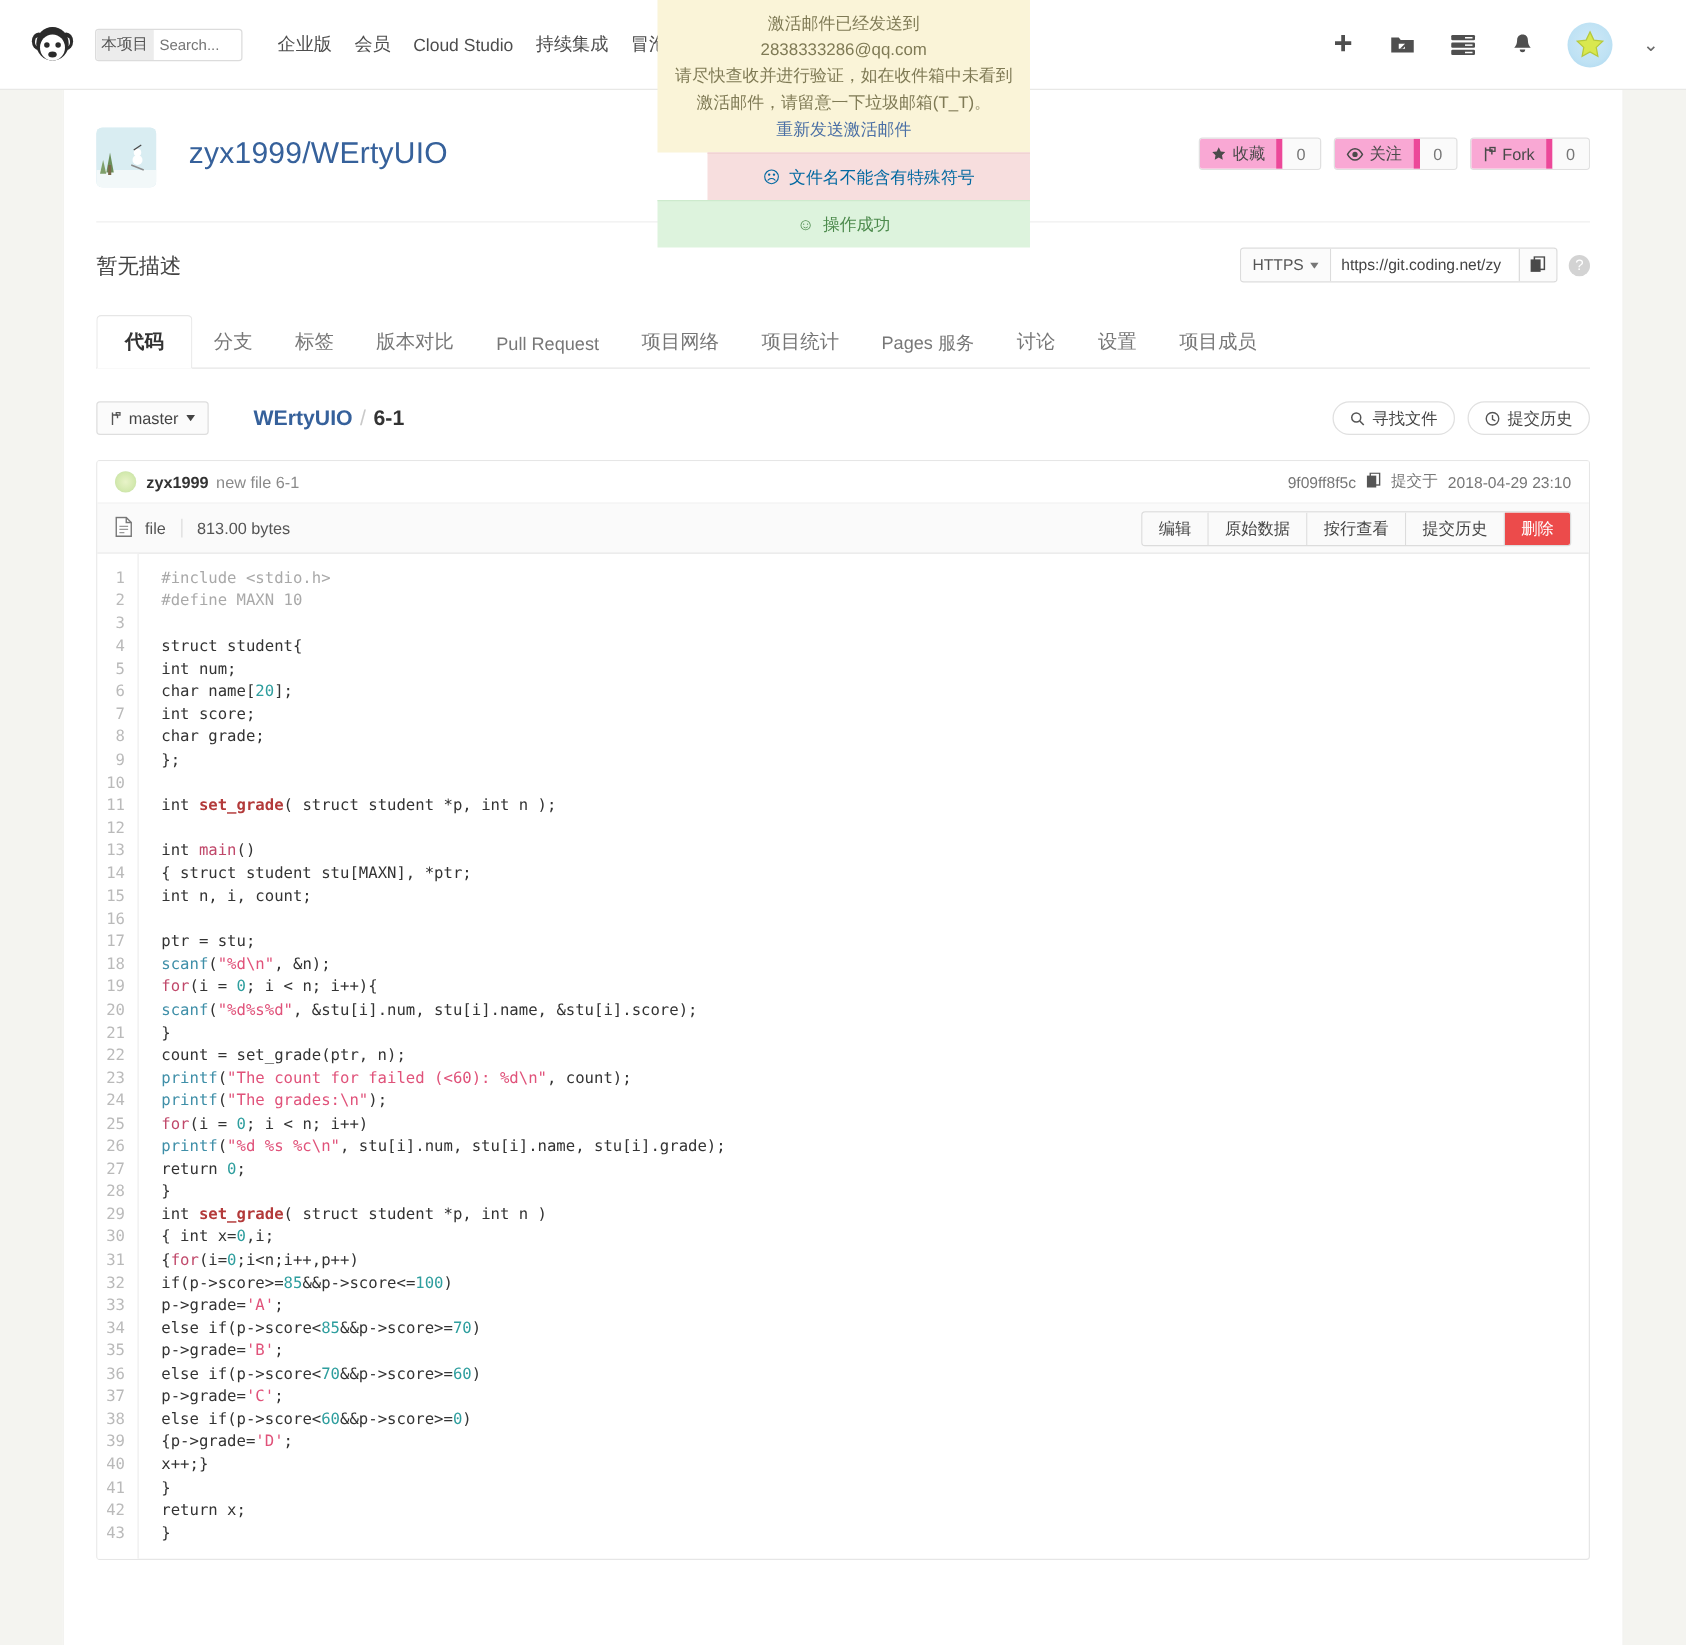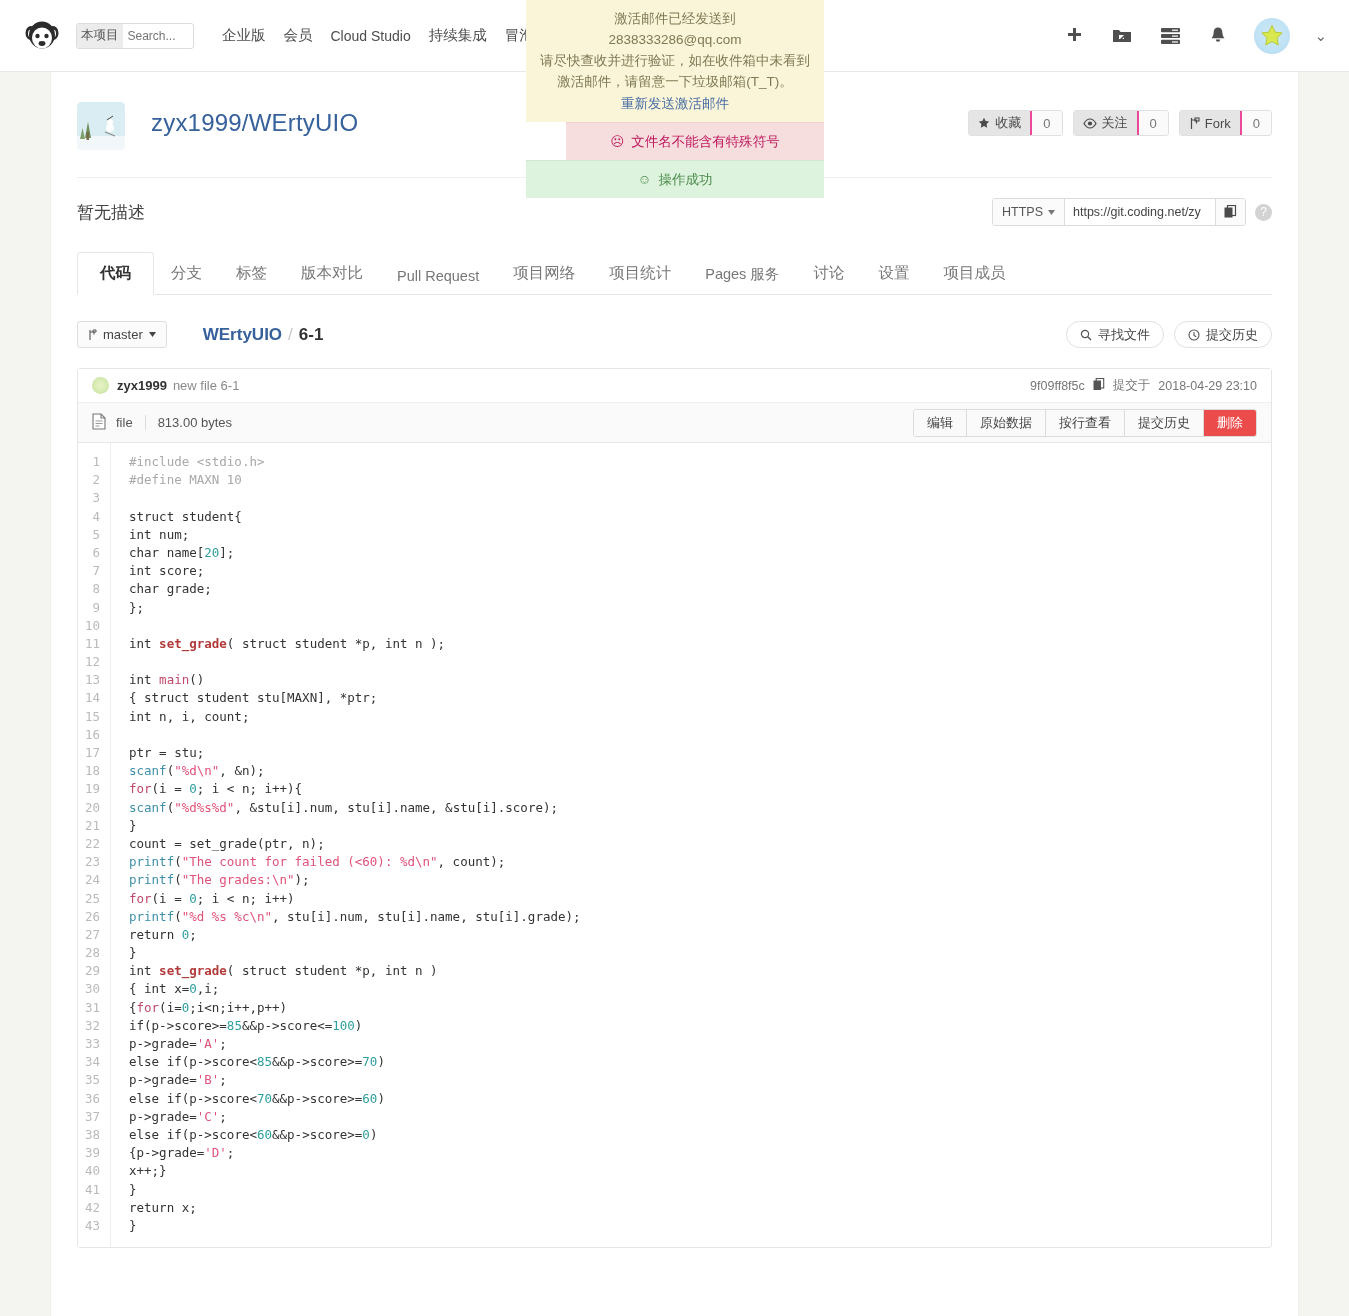--- a/index.html
+++ b/index.html
@@ -54,21 +54,21 @@
   .flash-stack {
     position:absolute; left:526px; top:0; width:298px; z-index:40;
     text-align:center;
   }
   .flash {
     padding:8px 10px; font-size:13.5px; line-height:21px;
   }
   .flash.warn { background:#faf4d8; color:#7f7a55; }
   .flash.warn .email { color:#7f7a55; }
   .flash.warn .resend { display:block; color:#4a6fa5; text-decoration:none; margin-top:1px; }
-  .flash.err { background:#f7dede; color:#be185d; border-top:1px solid #f0d0d0;margin-left:40px; }
+  .flash.err { background:#f7dede; color:#0369a1; border-top:1px solid #f0d0d0;margin-left:40px; }
   .flash.ok  { background:#ddf3dd; color:#4d8b4d; border-top:1px solid #cdeacd; }
   .flash .face { display:inline-block; margin-right:7px; }
 
   
   .shell {
     margin:0 50px; background:#fff; min-height:1259px;
     border-left:1px solid #efefec; border-right:1px solid #efefec;
     position:relative;
   }
   .inner { padding:0 26px; }
@@ -77,22 +77,22 @@
   .repohead { display:flex; align-items:flex-start; padding-top:30px; }
   .repo-avatar {
     width:48px; height:48px; border-radius:5px; flex:none; margin-right:26px;
     background:linear-gradient(#d8ecf2 0%, #dfeef2 55%, #eef6f7 100%);
     overflow:hidden; position:relative;
   }
   .repo-title { font-size:24px; color:#36619b; text-decoration:none; letter-spacing:.2px; padding-top:7px;}
   .repo-stats { margin-left:auto; display:flex; gap:10px; padding-top:8px; }
   .statgrp { display:flex; border:1px solid #e0e0e0; border-radius:3px; overflow:hidden; height:26px; }
   .statgrp .lab {
-    display:flex; align-items:center; gap:5px; padding:0 9px; background:#e5e5e5;
-    font-size:13px; color:#4a4a4a; border-right:2px solid #ec4899;
+    display:flex; align-items:center; gap:5px; padding:0 9px; background:#f9a8d4;
+    font-size:13px; color:#4a4a4a; border-right:5px solid #ec4899;
   }
   .statgrp .num { display:flex; align-items:center; padding:0 11px; background:#fafafa; font-size:13px; color:#777; }
 
   .hr { height:1px; background:#efefef; margin:27px 0 0 0; }
 
   
   .descrow { display:flex; align-items:center; padding:20px 0 6px 0; }
   .desc { font-size:17px; color:#444; }
   .clone { margin-left:auto; display:flex; align-items:center; gap:9px; }
   .clone-box { display:flex; height:28px; border:1px solid #dcdcdc; border-radius:3px; overflow:hidden; }

